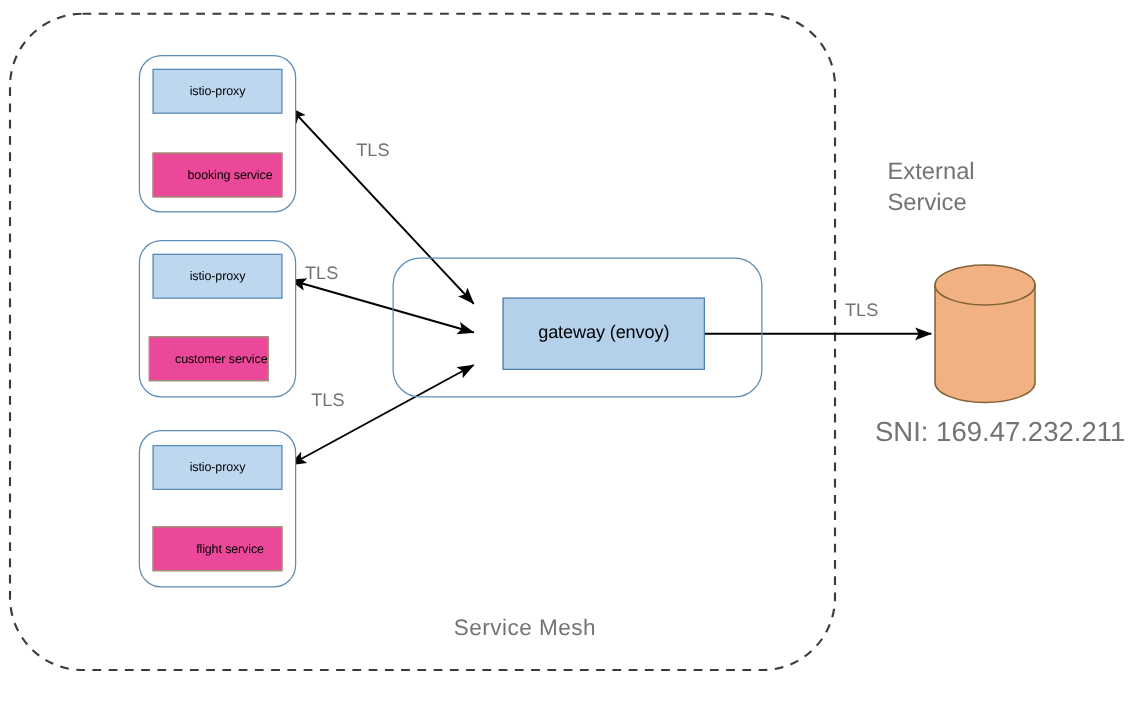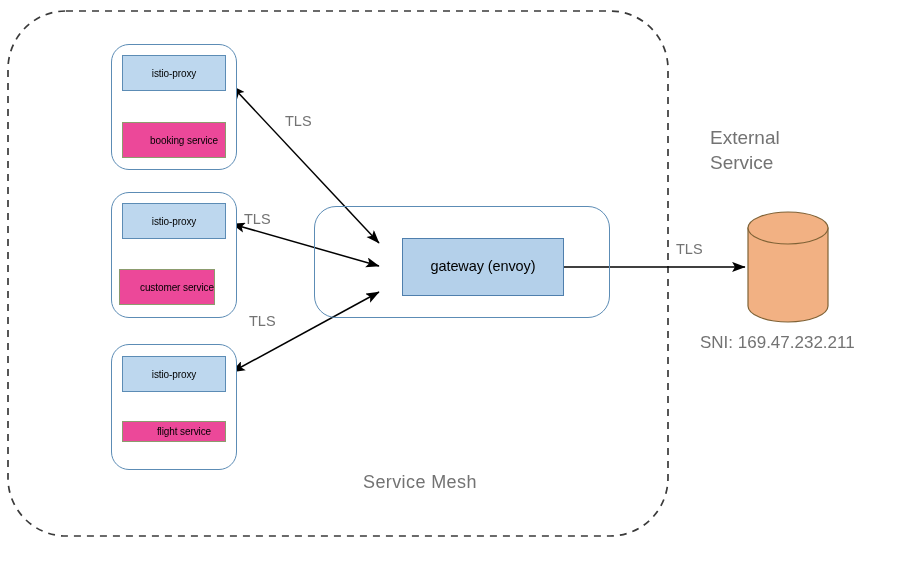--- a/index.html
+++ b/index.html
@@ -87,21 +87,21 @@
   .mesh-label {
     font-size: 18px;
     letter-spacing: 0.4px;
   }
   .ext-title {
     font-size: 19px;
     text-align: left;
     line-height: 1.32;
   }
   .sni-label {
-    font-size: 17px;
+    font-size: 22px;
   }
 </style>
 </head>
 <body>
 
 <div id="canvas">
 
   <svg class="layer-svg" viewBox="0 0 918 572" xmlns="http://www.w3.org/2000/svg">
     <defs>
       <marker id="arrowEnd" markerWidth="10" markerHeight="10" refX="8.6" refY="3.4" orient="auto" markerUnits="strokeWidth">
@@ -161,36 +161,36 @@
   </div>
   <div class="nodebox service" style="left:119px; top:269px; width:96px; height:36px;">
     <span>customer service</span>
   </div>
 
   <div class="pod" style="left:111px; top:344px; width:126px; height:126px;">
   </div>
   <div class="nodebox proxy" style="left:122px; top:356px; width:104px; height:36px;">
     <span>istio-proxy</span>
   </div>
-  <div class="nodebox service" style="left:122px; top:421px; width:104px; height:21px;">
+  <div class="nodebox service" style="left:122px; top:421px; width:104px; height:36px;">
     <span>flight service</span>
   </div>
 
   <div class="egress-pod" style="left:314px; top:206px; width:296px; height:112px;">
   </div>
   <div class="nodebox gateway" style="left:358px; top:238px; width:162px; height:58px;margin-left:44px;">
     <span>gateway (envoy)</span>
   </div>
 
   <div class="label tls-label" style="left:285px; top:113px;">TLS</div>
   <div class="label tls-label" style="left:244px; top:211px;">TLS</div>
   <div class="label tls-label" style="left:249px; top:313px;">TLS</div>
   <div class="label tls-label" style="left:676px; top:241px;">TLS</div>
 
-  <div class="label mesh-label" style="left:363px; top:472px;">Service Mesh</div>
+  <div class="label mesh-label" style="left:363px; top:492px;">Service Mesh</div>
 
   <div class="label ext-title" style="left:710px; top:125px; width:160px;">
     <div>External</div>
     <div>Service</div>
   </div>
   <div class="label sni-label" style="left:700px; top:333px;">SNI: 169.47.232.211</div>
 
 </div>
 
 </body></html>

